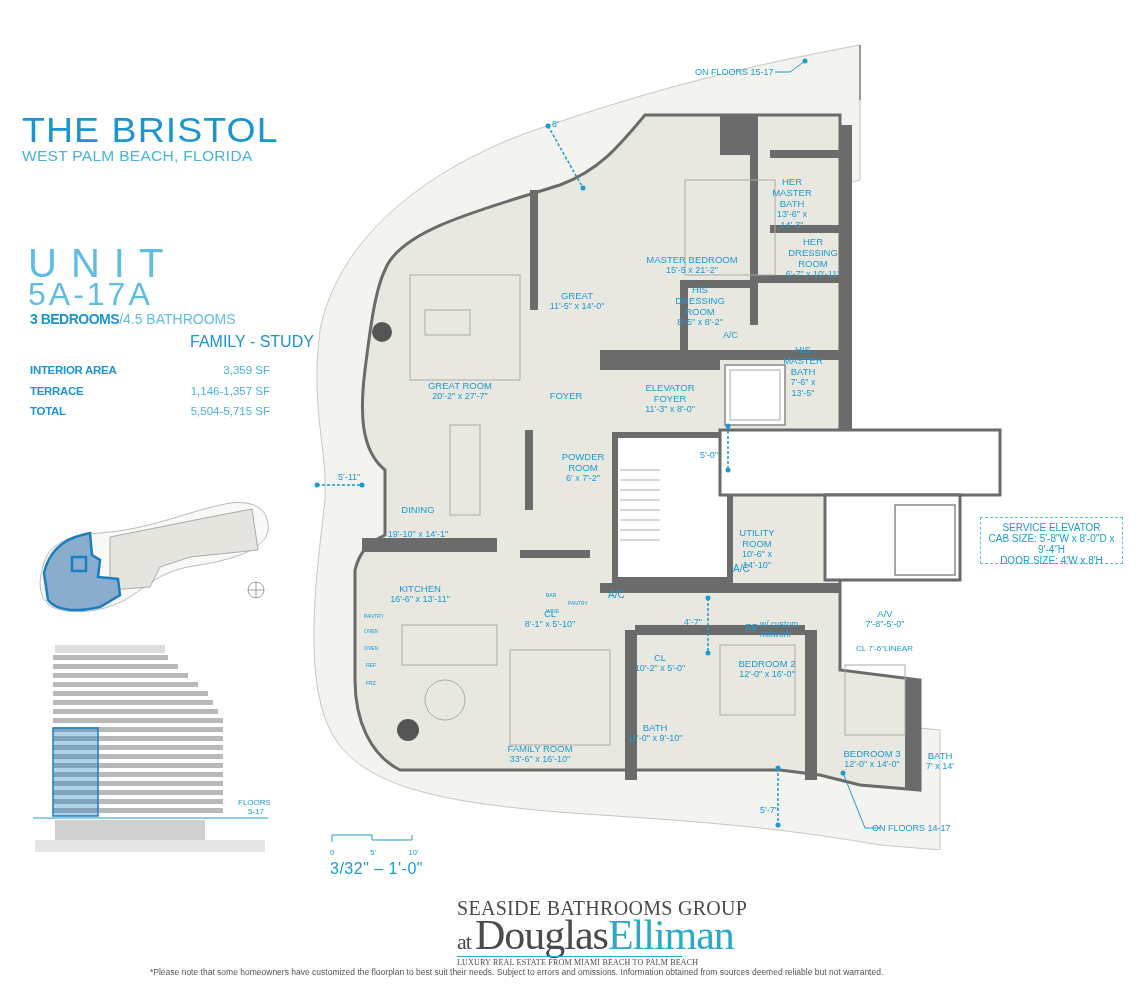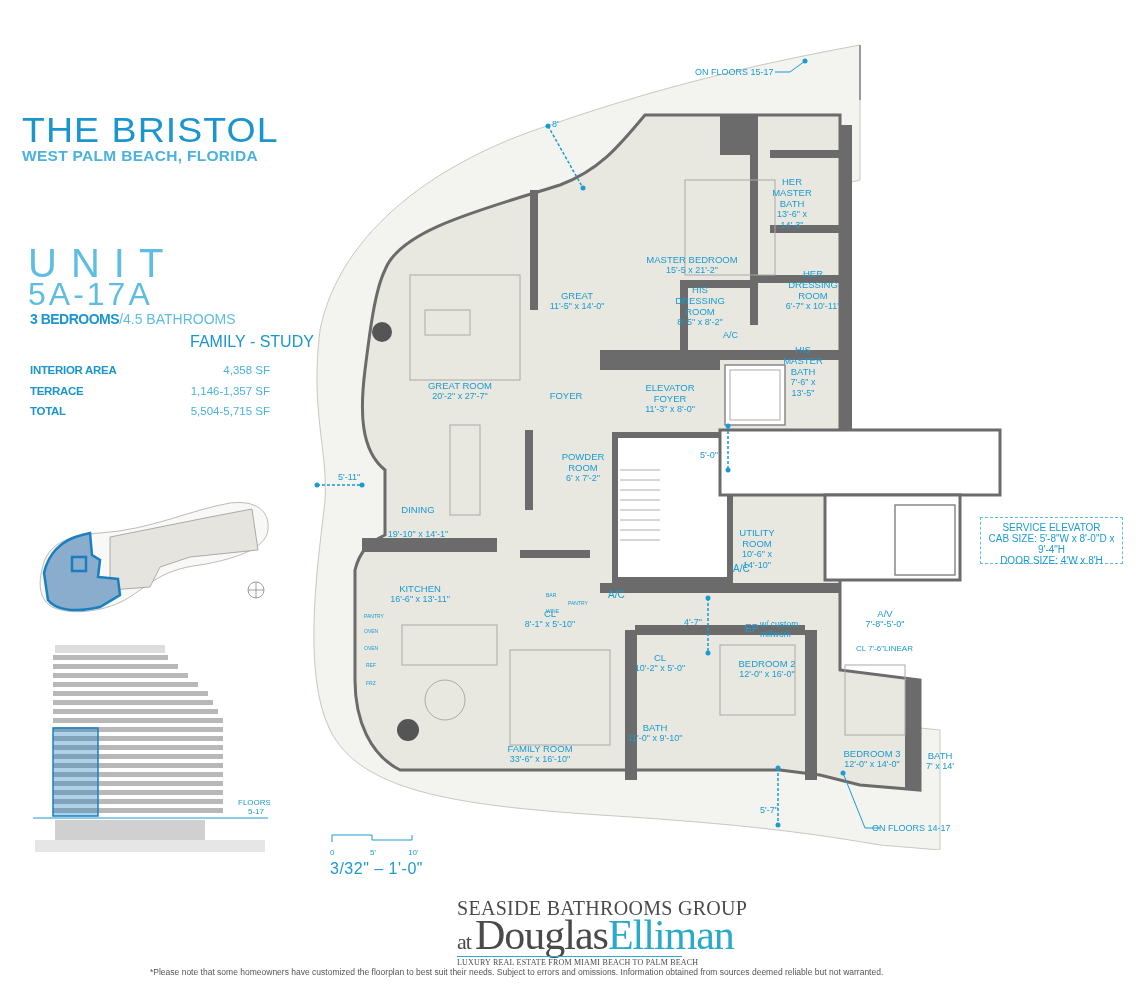--- a/index.html
+++ b/index.html
@@ -1,19 +1,19 @@
 <!DOCTYPE html>
 <html><head>
 <meta charset="utf-8">
 <style>
   html,body{margin:0;padding:0;background:#ffffff;}
   body{width:1140px;height:986px;position:relative;overflow:hidden;font-family:"Liberation Sans",sans-serif;}
   .abs{position:absolute;}
   .title{left:22px;top:112px;font-size:35px;letter-spacing:1px;color:#1a95cf;font-weight:400;line-height:36px;transform:scaleX(1.07);transform-origin:left;}
-  .subtitle{left:22px;top:148px;font-size:15.5px;color:#4ab2dd;letter-spacing:0.3px;font-weight:700;line-height:16px;}
+  .subtitle{left:22px;top:148px;font-size:15.5px;color:#4ab2dd;letter-spacing:0.3px;font-weight:400;line-height:16px;}
   .unit-word{left:28px;top:243px;font-size:40px;letter-spacing:14px;color:#5fbde3;font-weight:300;line-height:40px;}
   .unit-num{left:28px;top:278px;font-size:32px;letter-spacing:3px;color:#5fbde3;font-weight:300;line-height:32px;}
   .beds{left:30px;top:311px;font-size:14px;line-height:16px;color:#5fbde3;white-space:nowrap;}
   .beds b{color:#1a95cf;font-weight:700;letter-spacing:-0.5px;}
   .fam{left:190px;top:333px;font-size:16px;color:#1a95cf;}
   .stat-row{left:30px;width:240px;font-size:11.5px;color:#1a95cf;display:flex;justify-content:space-between;}
   .stat-row .lbl{font-weight:700;letter-spacing:-0.3px;}
   .stat-row .val{color:#4ab2dd;}
   
   #plan{left:300px;top:30px;width:840px;height:820px;}
@@ -38,21 +38,21 @@
 <div class="abs title">THE BRISTOL</div>
 <div class="abs subtitle">WEST PALM BEACH, FLORIDA</div>
 
 <div class="abs unit-word">UNIT</div>
 <div class="abs unit-num">5A-17A</div>
 <div class="abs beds"><b>3 BEDROOMS</b><span>/4.5 BATHROOMS</span></div>
 <div class="abs fam">FAMILY - STUDY</div>
 
 <div class="abs stat-row" style="top:364px;">
     <span class="lbl">INTERIOR AREA</span>
-    <span class="val">4,358 SF</span>
+    <span class="val">3,359 SF</span>
   </div>
 <div class="abs stat-row" style="top:385px;">
     <span class="lbl">TERRACE</span>
     <span class="val">1,146-1,357 SF</span>
   </div>
 <div class="abs stat-row" style="top:405px;">
     <span class="lbl">TOTAL</span>
     <span class="val">5,504-5,715 SF</span>
   </div>
 
@@ -183,21 +183,21 @@
       <circle cx="505" cy="31" r="2.5"></circle>
         <circle cx="543" cy="743" r="2.5"></circle>
     </g>
     <polyline points="475,42 490,42 505,31" fill="none" stroke="#1a9bd1" stroke-width="1"></polyline>
     <polyline points="543,743 565,798 580,798" fill="none" stroke="#1a9bd1" stroke-width="1"></polyline>
   </svg>
 
   <div class="room-label" style="left:277px;top:260px;"><span>GREAT</span><span class="dim">11'-5" x 14'-0"</span></div>
   <div class="room-label" style="left:392px;top:224px;"><span>MASTER BEDROOM</span><span class="dim">15'-5 x 21'-2"</span></div>
   <div class="room-label" style="left:492px;top:146px;width:50px;white-space:normal;"><span>HER MASTER BATH</span><span class="dim">13'-6" x 14'-3"</span></div>
-  <div class="room-label" style="left:513px;top:206px;width:55px;white-space:normal;margin-top:32px;"><span>HER DRESSING ROOM</span><span class="dim">6'-7" x 10'-11"</span></div>
+  <div class="room-label" style="left:513px;top:206px;width:55px;white-space:normal;"><span>HER DRESSING ROOM</span><span class="dim">6'-7" x 10'-11"</span></div>
   <div class="room-label" style="left:400px;top:254px;width:50px;white-space:normal;"><span>HIS DRESSING ROOM</span><span class="dim">8'-5" x 8'-2"</span></div>
   <div class="room-label" style="left:503px;top:314px;width:50px;white-space:normal;"><span>HIS MASTER BATH</span><span class="dim">7'-6" x 13'-5"</span></div>
   <div class="room-label" style="left:160px;top:350px;"><span>GREAT ROOM</span><span class="dim">20'-2" x 27'-7"</span></div>
   <div class="room-label" style="left:266px;top:360px;"><span>FOYER</span></div>
   <div class="room-label" style="left:370px;top:352px;width:50px;white-space:normal;"><span>ELEVATOR FOYER</span><span class="dim">11'-3" x 8'-0"</span></div>
   <div class="room-label" style="left:283px;top:421px;width:45px;white-space:normal;"><span>POWDER ROOM</span><span class="dim">6' x 7'-2"</span></div>
   <div class="room-label" style="left:118px;top:474px;"><span>DINING</span><span class="dim" style="margin-top:14px;">19'-10" x 14'-1"</span></div>
   <div class="room-label" style="left:457px;top:497px;width:50px;white-space:normal;"><span>UTILITY ROOM</span><span class="dim">10'-6" x 14'-10"</span></div>
   <div class="room-label" style="left:120px;top:553px;"><span>KITCHEN</span><span class="dim">16'-6" x 13'-11"</span></div>
   <div class="room-label" style="left:250px;top:578px;"><span>CL</span><span class="dim">8'-1" x 5'-10"</span></div>

